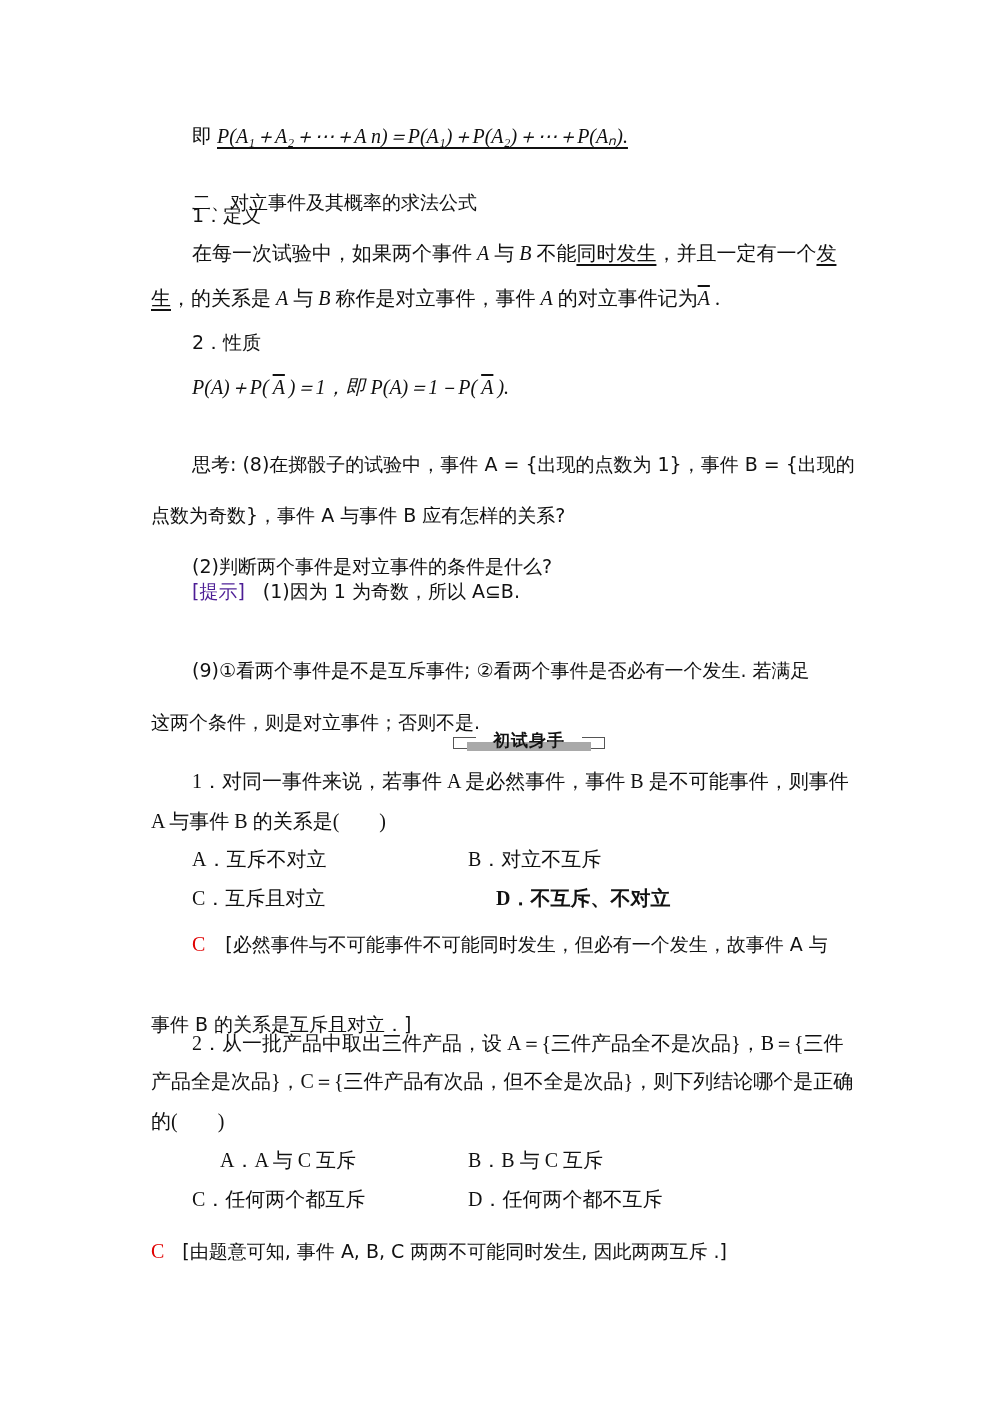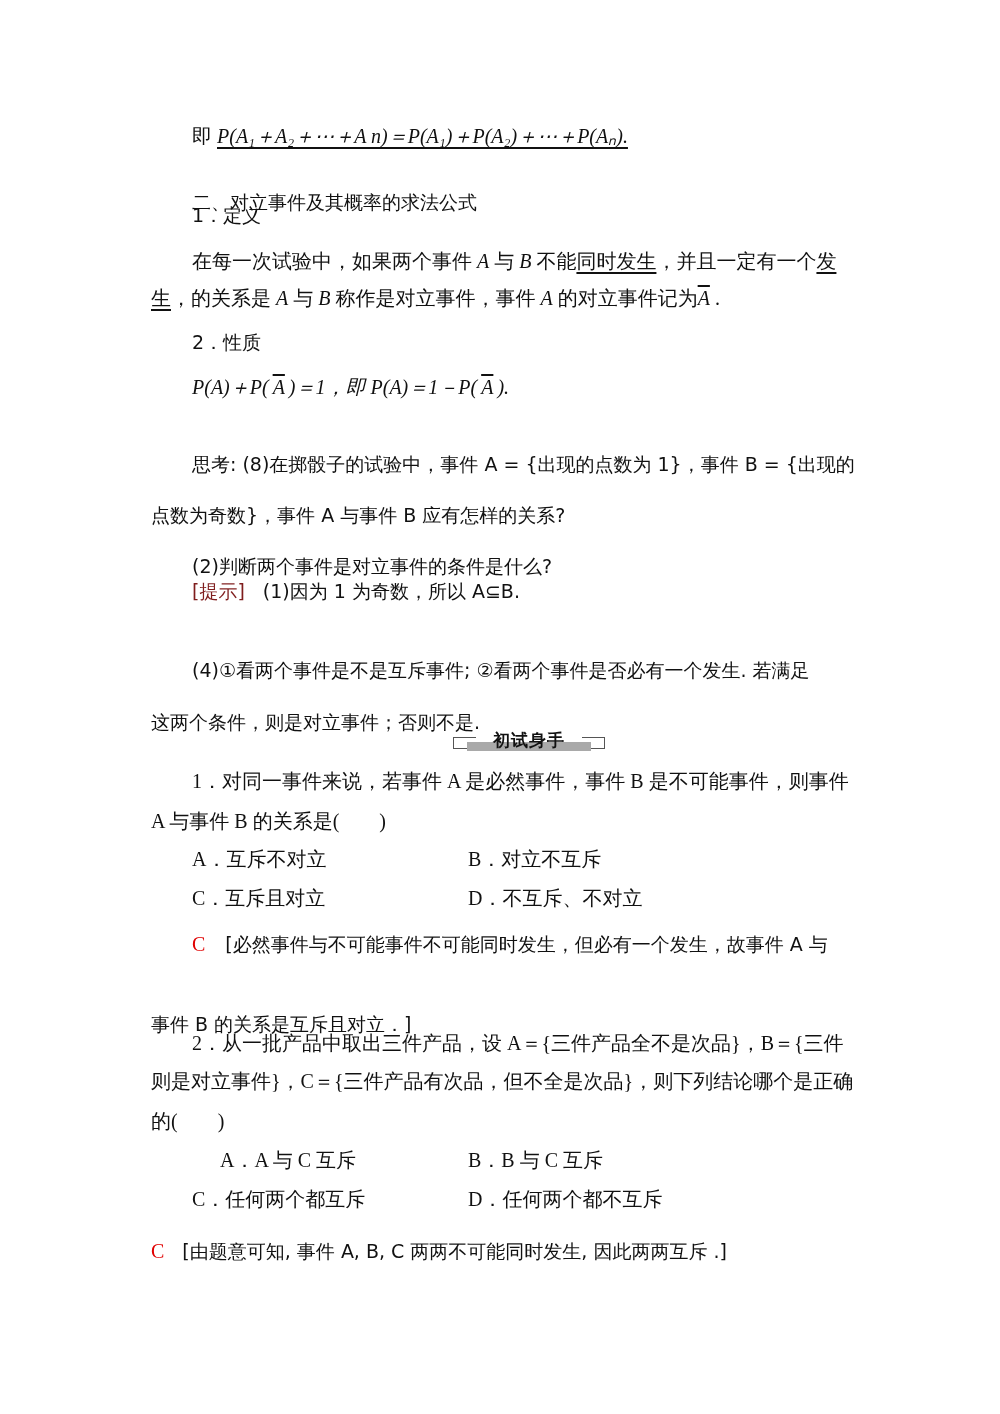--- a/index.html
+++ b/index.html
@@ -3,84 +3,84 @@
 <meta charset="utf-8">
 <style>
   html, body { margin:0; padding:0; background:#ffffff; }
   body { width:1000px; height:1414px; position:relative; overflow:hidden;
          font-family:"Liberation Serif","DejaVu Serif",serif; color:#111; font-size:20px; }
   .line { position:absolute; left:0; white-space:nowrap; line-height:26px; }
   .i { font-style:italic; font-family:"Liberation Serif",serif; }
   .u { text-decoration:underline; text-underline-offset:4px; }
   .ov { text-decoration:overline; font-style:italic; }
   .sans { font-family:"DejaVu Sans","Liberation Sans",sans-serif; font-size:19px;margin-top:27px; }
-  .hint { color:#7f1d1d; font-family:"DejaVu Sans",sans-serif; font-size:19px; }
+  .hint { color:#4c1d95; font-family:"DejaVu Sans",sans-serif; font-size:19px; }
   .ans { color:#e00000; }
   .opt { position:absolute; white-space:nowrap; line-height:26px; }
   .banner { position:absolute; left:453px; top:730px; width:152px; height:24px; }
   .banner .bracket-l { position:absolute; left:0; top:7px; width:22px; height:10px; border:1.5px solid #555; border-right:none; }
   .banner .bracket-r { position:absolute; right:0; top:7px; width:22px; height:10px; border:1.5px solid #555; border-left:none; }
   .banner .bar { position:absolute; left:14px; right:14px; top:12px; height:9px; background:#a9a9a9; }
   .banner .txt { position:absolute; left:0; right:0; top:-1px; text-align:center; font-family:"DejaVu Sans",sans-serif; font-weight:bold; font-size:17px; color:#111; letter-spacing:1px; }
 </style>
 </head>
 <body>
 
 <div class="line" style="left:192px;top:123px;">
   <span>即 </span><span class="u i">P(A₁＋A₂＋⋯＋A n)＝P(A₁)＋P(A₂)＋⋯＋P(Aₙ).</span>
 </div>
 
 <div class="line sans" style="left:192px;top:162px;">二、对立事件及其概率的求法公式</div>
 
 <div class="line" style="left:192px;top:202px;"><span class="sans">1．定义</span></div>
 
-<div class="line" style="left:192px;top:240px;margin-top:8px;">
+<div class="line" style="left:192px;top:240px;">
   <span>在每一次试验中，如果两个事件 </span><span class="i">A</span><span> 与 </span><span class="i">B</span><span> 不能</span><span class="u">同时发生</span><span>，并且一定有一个</span><span class="u">发</span>
 </div>
 
 <div class="line" style="left:151px;top:285px;">
   <span class="u">生</span><span>，的关系是 </span><span class="i">A</span><span> 与 </span><span class="i">B</span><span> 称作是对立事件，事件 </span><span class="i">A</span><span> 的对立事件记为</span><span class="ov u">A</span><span> .</span>
 </div>
 
 <div class="line" style="left:192px;top:329px;"><span class="sans">2．性质</span></div>
 
 <div class="line i" style="left:192px;top:374px;">
   <span>P(A)＋P(</span><span class="ov" style="padding:0 4px">A</span><span>)＝1，即 P(A)＝1－P(</span><span class="ov" style="padding:0 4px">A</span><span>).</span>
 </div>
 
 <div class="line sans" style="left:192px;top:424px;">思考: (8)在掷骰子的试验中，事件 A = {出现的点数为 1}，事件 B = {出现的</div>
 <div class="line sans" style="left:151px;top:475px;">点数为奇数}，事件 A 与事件 B 应有怎样的关系?</div>
 <div class="line sans" style="left:192px;top:526px;">(2)判断两个事件是对立事件的条件是什么?</div>
 
 <div class="line" style="left:192px;top:578px;">
   <span class="hint">[提示]</span><span style="display:inline-block;width:18px"></span><span class="sans">(1)因为 1 为奇数，所以 A⊆B.</span>
 </div>
-<div class="line sans" style="left:192px;top:630px;">(4)①看两个事件是不是互斥事件; ②看两个事件是否必有一个发生. 若满足</div>
+<div class="line sans" style="left:192px;top:630px;">(9)①看两个事件是不是互斥事件; ②看两个事件是否必有一个发生. 若满足</div>
 <div class="line sans" style="left:151px;top:682px;">这两个条件，则是对立事件；否则不是.</div>
 
 <div class="banner">
   <div class="bracket-l"></div>
   <div class="bracket-r"></div>
   <div class="bar"></div>
   <div class="txt">初试身手</div>
 </div>
 
 <div class="line" style="left:192px;top:768px;">1．对同一事件来说，若事件 A 是必然事件，事件 B 是不可能事件，则事件</div>
 <div class="line" style="left:151px;top:808px;">A 与事件 B 的关系是(　　)</div>
 <div class="opt" style="left:192px;top:846px;">A．互斥不对立</div>
 <div class="opt" style="left:468px;top:846px;">B．对立不互斥</div>
 <div class="opt" style="left:192px;top:885px;">C．互斥且对立</div>
-<div class="opt" style="left:468px;top:885px;">D．不互斥、不对立</div>
+<div class="opt" style="left:496px;top:885px;font-weight:bold;">D．不互斥、不对立</div>
 <div class="line" style="left:192px;top:931px;text-align:center;">
   <span class="ans">C</span><span style="display:inline-block;width:20px"></span><span class="sans">[必然事件与不可能事件不可能同时发生，但必有一个发生，故事件 A 与</span>
 </div>
 <div class="line sans" style="left:151px;top:984px;">事件 B 的关系是互斥且对立．]</div>
 
 <div class="line" style="left:192px;top:1030px;">2．从一批产品中取出三件产品，设 A＝{三件产品全不是次品}，B＝{三件</div>
-<div class="line" style="left:151px;top:1068px;">则是对立事件}，C＝{三件产品有次品，但不全是次品}，则下列结论哪个是正确</div>
+<div class="line" style="left:151px;top:1068px;">产品全是次品}，C＝{三件产品有次品，但不全是次品}，则下列结论哪个是正确</div>
 <div class="line" style="left:151px;top:1108px;">的(　　)</div>
 <div class="opt" style="left:192px;top:1147px;margin-left:28px;">A．A 与 C 互斥</div>
 <div class="opt" style="left:468px;top:1147px;">B．B 与 C 互斥</div>
 <div class="opt" style="left:192px;top:1186px;">C．任何两个都互斥</div>
 <div class="opt" style="left:468px;top:1186px;">D．任何两个都不互斥</div>
 <div class="line" style="left:151px;top:1238px;">
   <span class="ans">C</span><span style="display:inline-block;width:18px"></span><span class="sans">[由题意可知, 事件 A, B, C 两两不可能同时发生, 因此两两互斥 .]</span>
 </div>
 
 </body></html>

